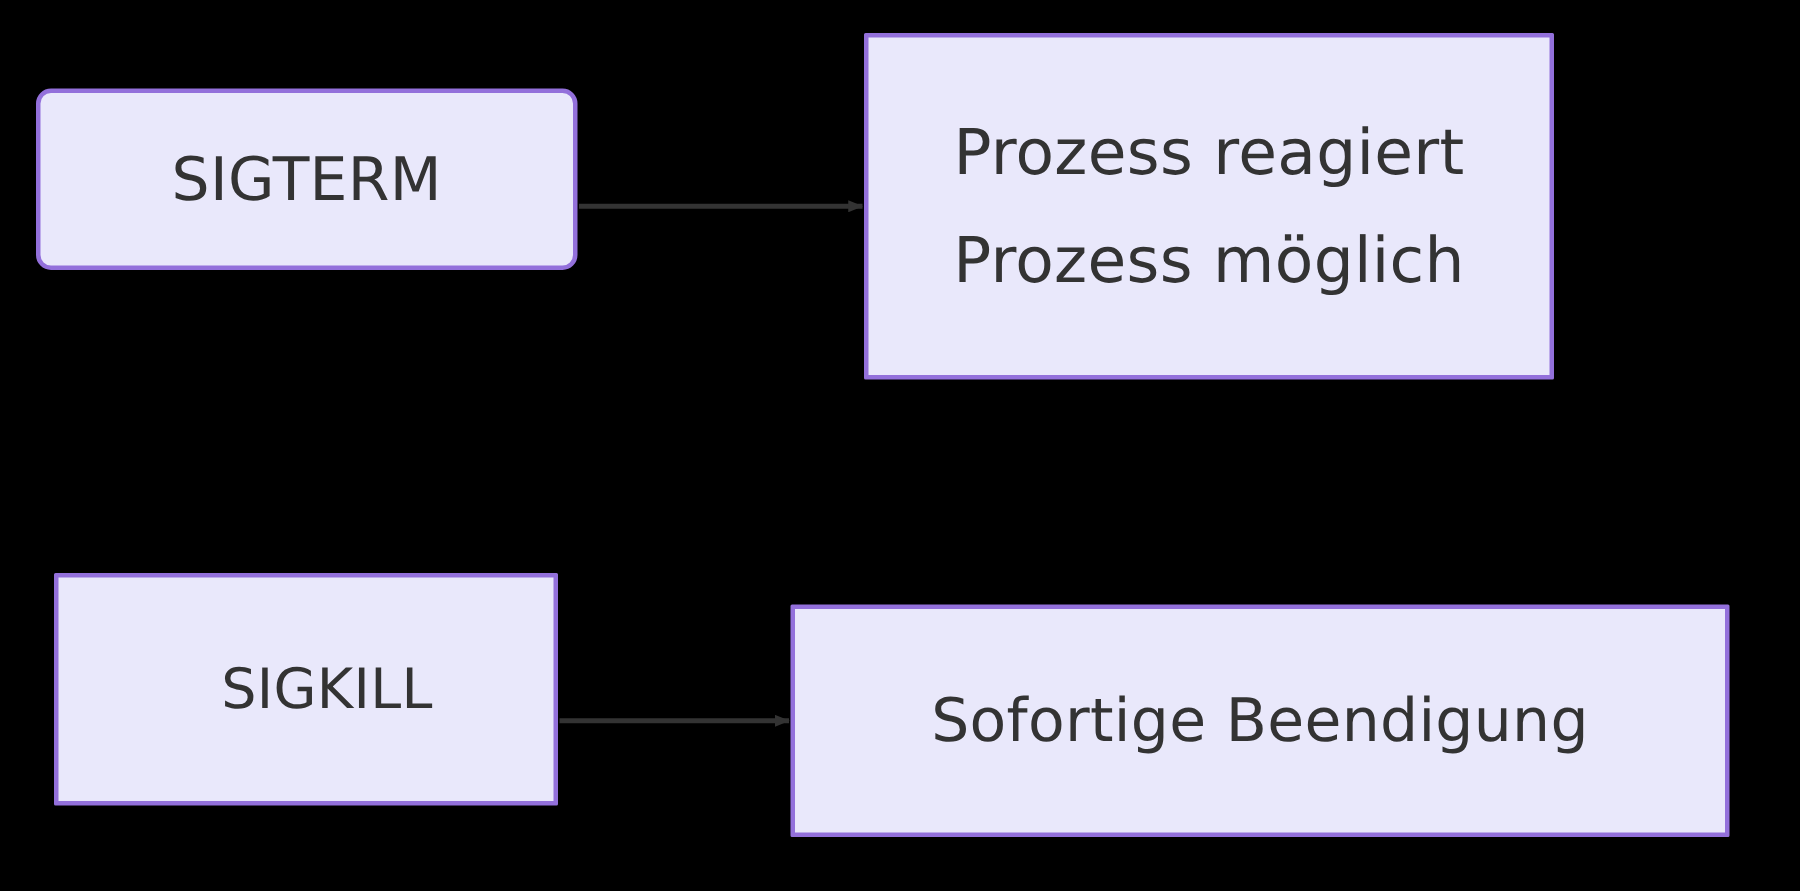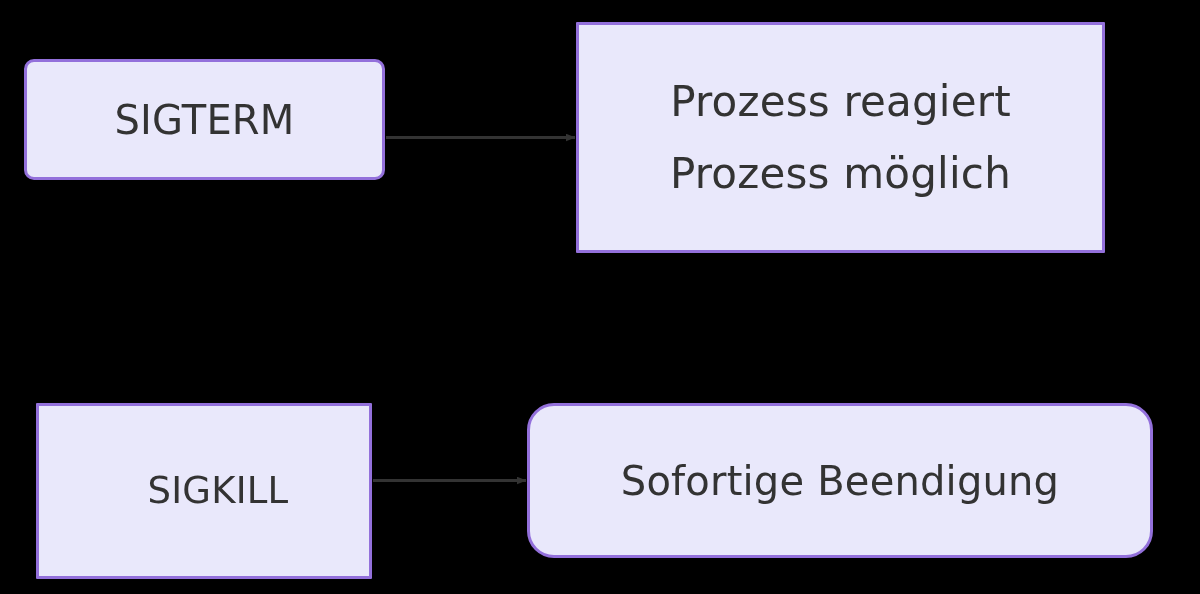--- a/index.html
+++ b/index.html
@@ -60,47 +60,46 @@
     border-radius: 10px;
   }
   #node-sigterm .node-label {
     font-size: 40px;
     line-height: 48px;
   }
 
   #node-prozess-reagiert {
     left: 576px;
     top: 22px;
-    width: 529px;
+    width: 460px;
     height: 231px;
   }
   #node-prozess-reagiert .node-label {
     font-size: 42px;
     line-height: 72px;
   }
 
   
   #node-sigkill {
     left: 36px;
-    top: 403px;
+    top: 382px;
     width: 336px;
-    height: 176px;
+    height: 155px;
     padding-left: 28px;
   }
   #node-sigkill .node-label {
     font-size: 37px;
     line-height: 44px;
   }
 
   #node-sofortige-beendigung {
     left: 527px;
     top: 403px;
     width: 626px;
     height: 155px;
-    border-radius: 27px;
   }
   #node-sofortige-beendigung .node-label {
     font-size: 40px;
     line-height: 48px;
   }
 </style>
 </head>
 <body>
 
 <div id="diagram-canvas">

